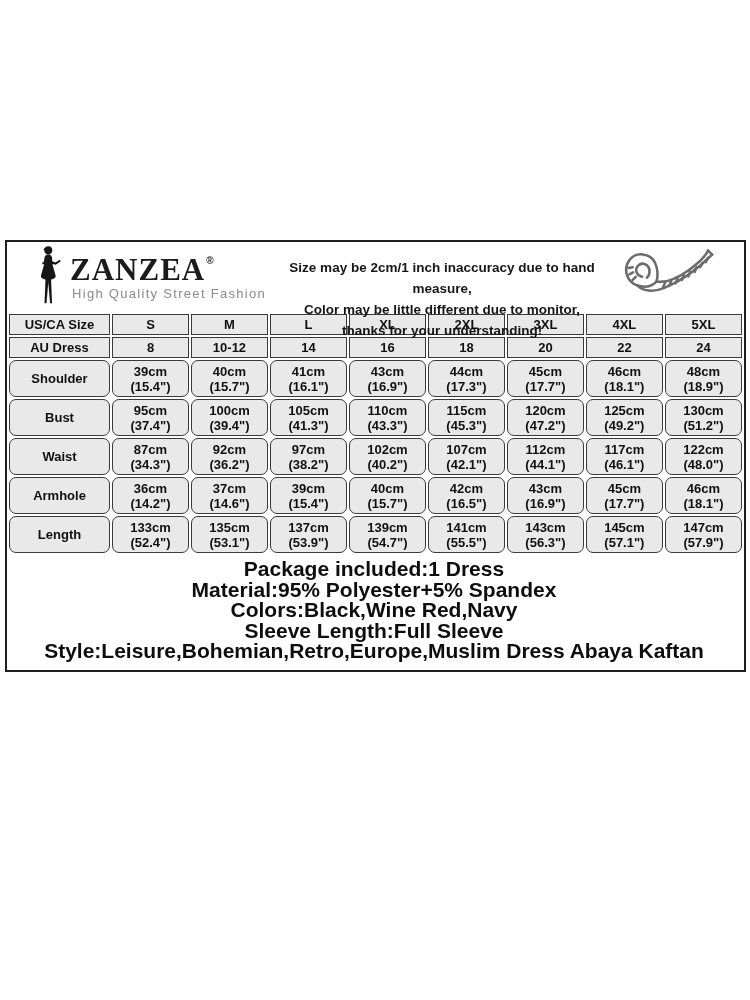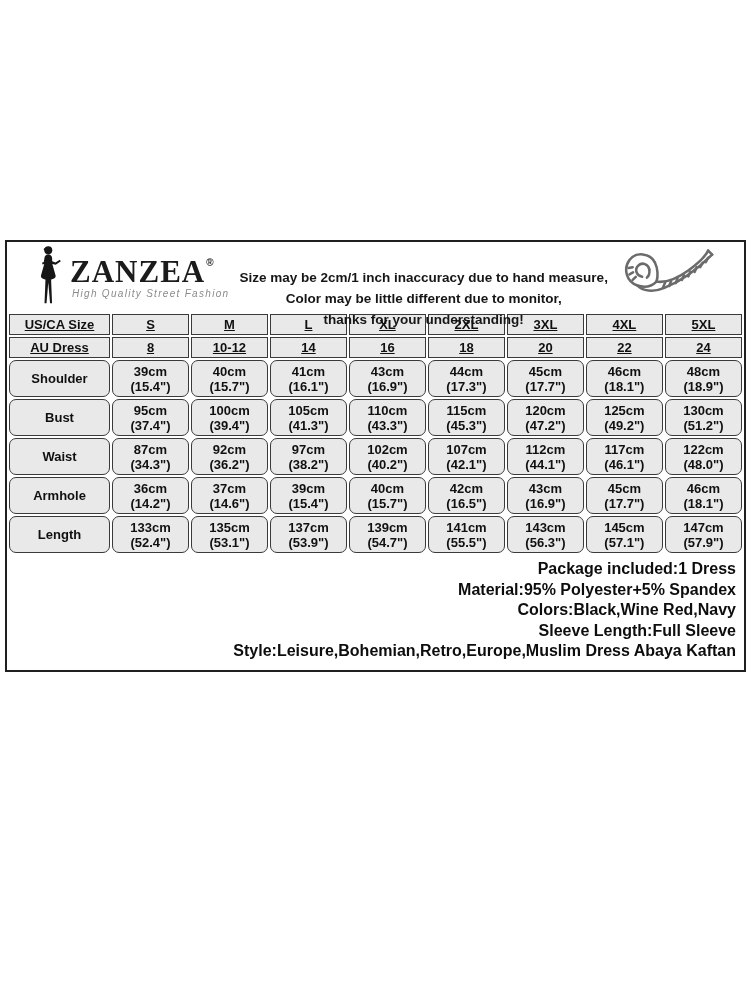--- a/index.html
+++ b/index.html
@@ -14,49 +14,49 @@
     border:2px solid #1f1f1f; background:#ffffff;
   }
   table.size-chart {
     width:100%; border-collapse:separate; border-spacing:2px; background:#ffffff;
   }
   td.cell {
     border:1px solid #3a3a3a; background:#e9e9e9; text-align:center;
     font-size:13px; font-weight:bold; color:#101010; line-height:15px;
     vertical-align:middle; padding:2px 1px;
   }
-  tr.row-short td.cell { height:14px;text-decoration:underline; }
+  tr.row-short td.cell { height:14px; }
   tr.row-mid   td.cell { height:33px; }
   tr.row-tall  td.cell { height:37px;border-radius:7px; }
   td.plain-cell { border:none; background:#ffffff; }
   
   .head-flex {
     display:flex; align-items:center; justify-content:space-between;
     height:68px; padding:2px 20px 2px 26px;
   }
   .logo { display:flex; align-items:center; gap:4px; }
   .logo-figure { flex:0 0 auto; }
   .logo-textcol { display:flex; flex-direction:column; align-items:flex-start; }
   .brand-name {
     font-family:"Liberation Serif", serif; font-weight:bold; font-size:31px;
     letter-spacing:1px; color:#1b1b1b; line-height:30px; transform:scaleY(1.04);
   }
   .reg-mark { font-size:10px; vertical-align:top; position:relative; top:-9px; left:1px; font-family:"Liberation Sans", sans-serif; font-weight:bold;}
   .brand-tagline {
-    font-size:10px; color:#8a8a8a; letter-spacing:1.3px; margin-top:1px;
-    padding-left:2px; white-space:nowrap;font-style:italic;
+    font-size:13px; color:#8a8a8a; letter-spacing:1.3px; margin-top:1px;
+    padding-left:2px; white-space:nowrap;
   }
   .notice {
     flex:1; text-align:center; font-size:13.5px; font-weight:bold; color:#161616;
     line-height:21px; padding:0 6px;margin-top:41px;
   }
   .tape-icon { flex:0 0 auto; }
   
   .details {
-    text-align:right; font-size:16px; font-weight:600; color:#0d0d0d;
+    text-align:center; font-size:21px; font-weight:600; color:#0d0d0d;
     line-height:20.5px; padding:4px 6px 6px 3px; height:101px;
   }
 </style>
 </head>
 <body>
 
 <div class="sheet">
   <div class="chart-wrap">
     <table class="size-chart">
       <colgroup>

